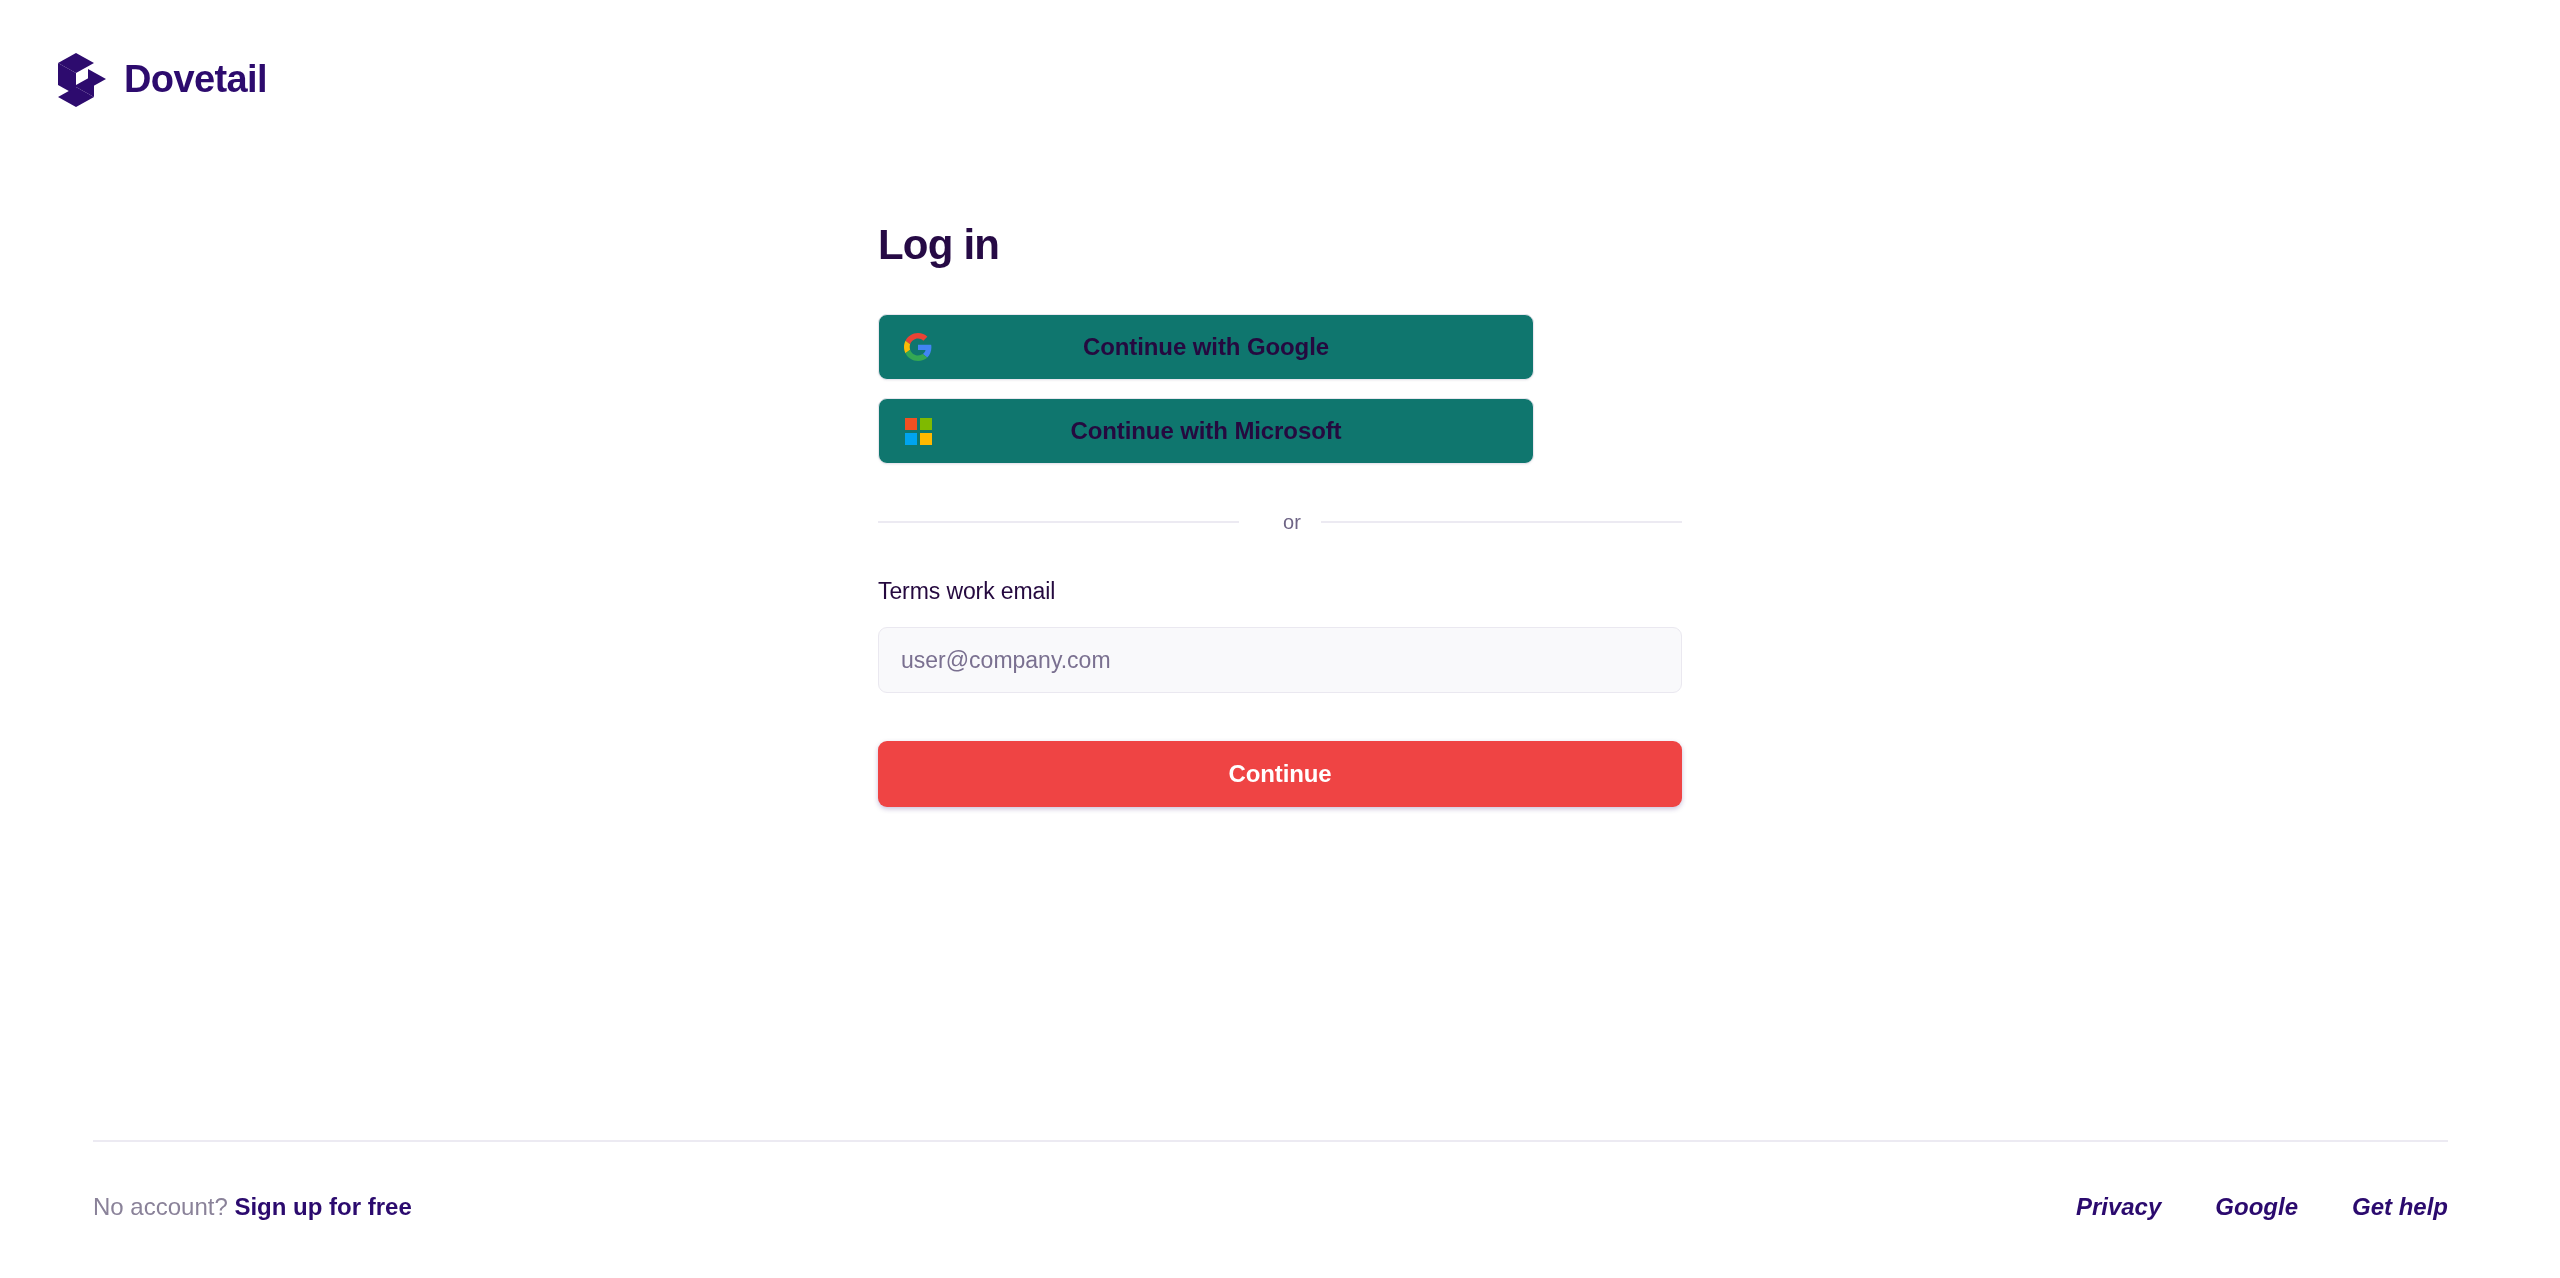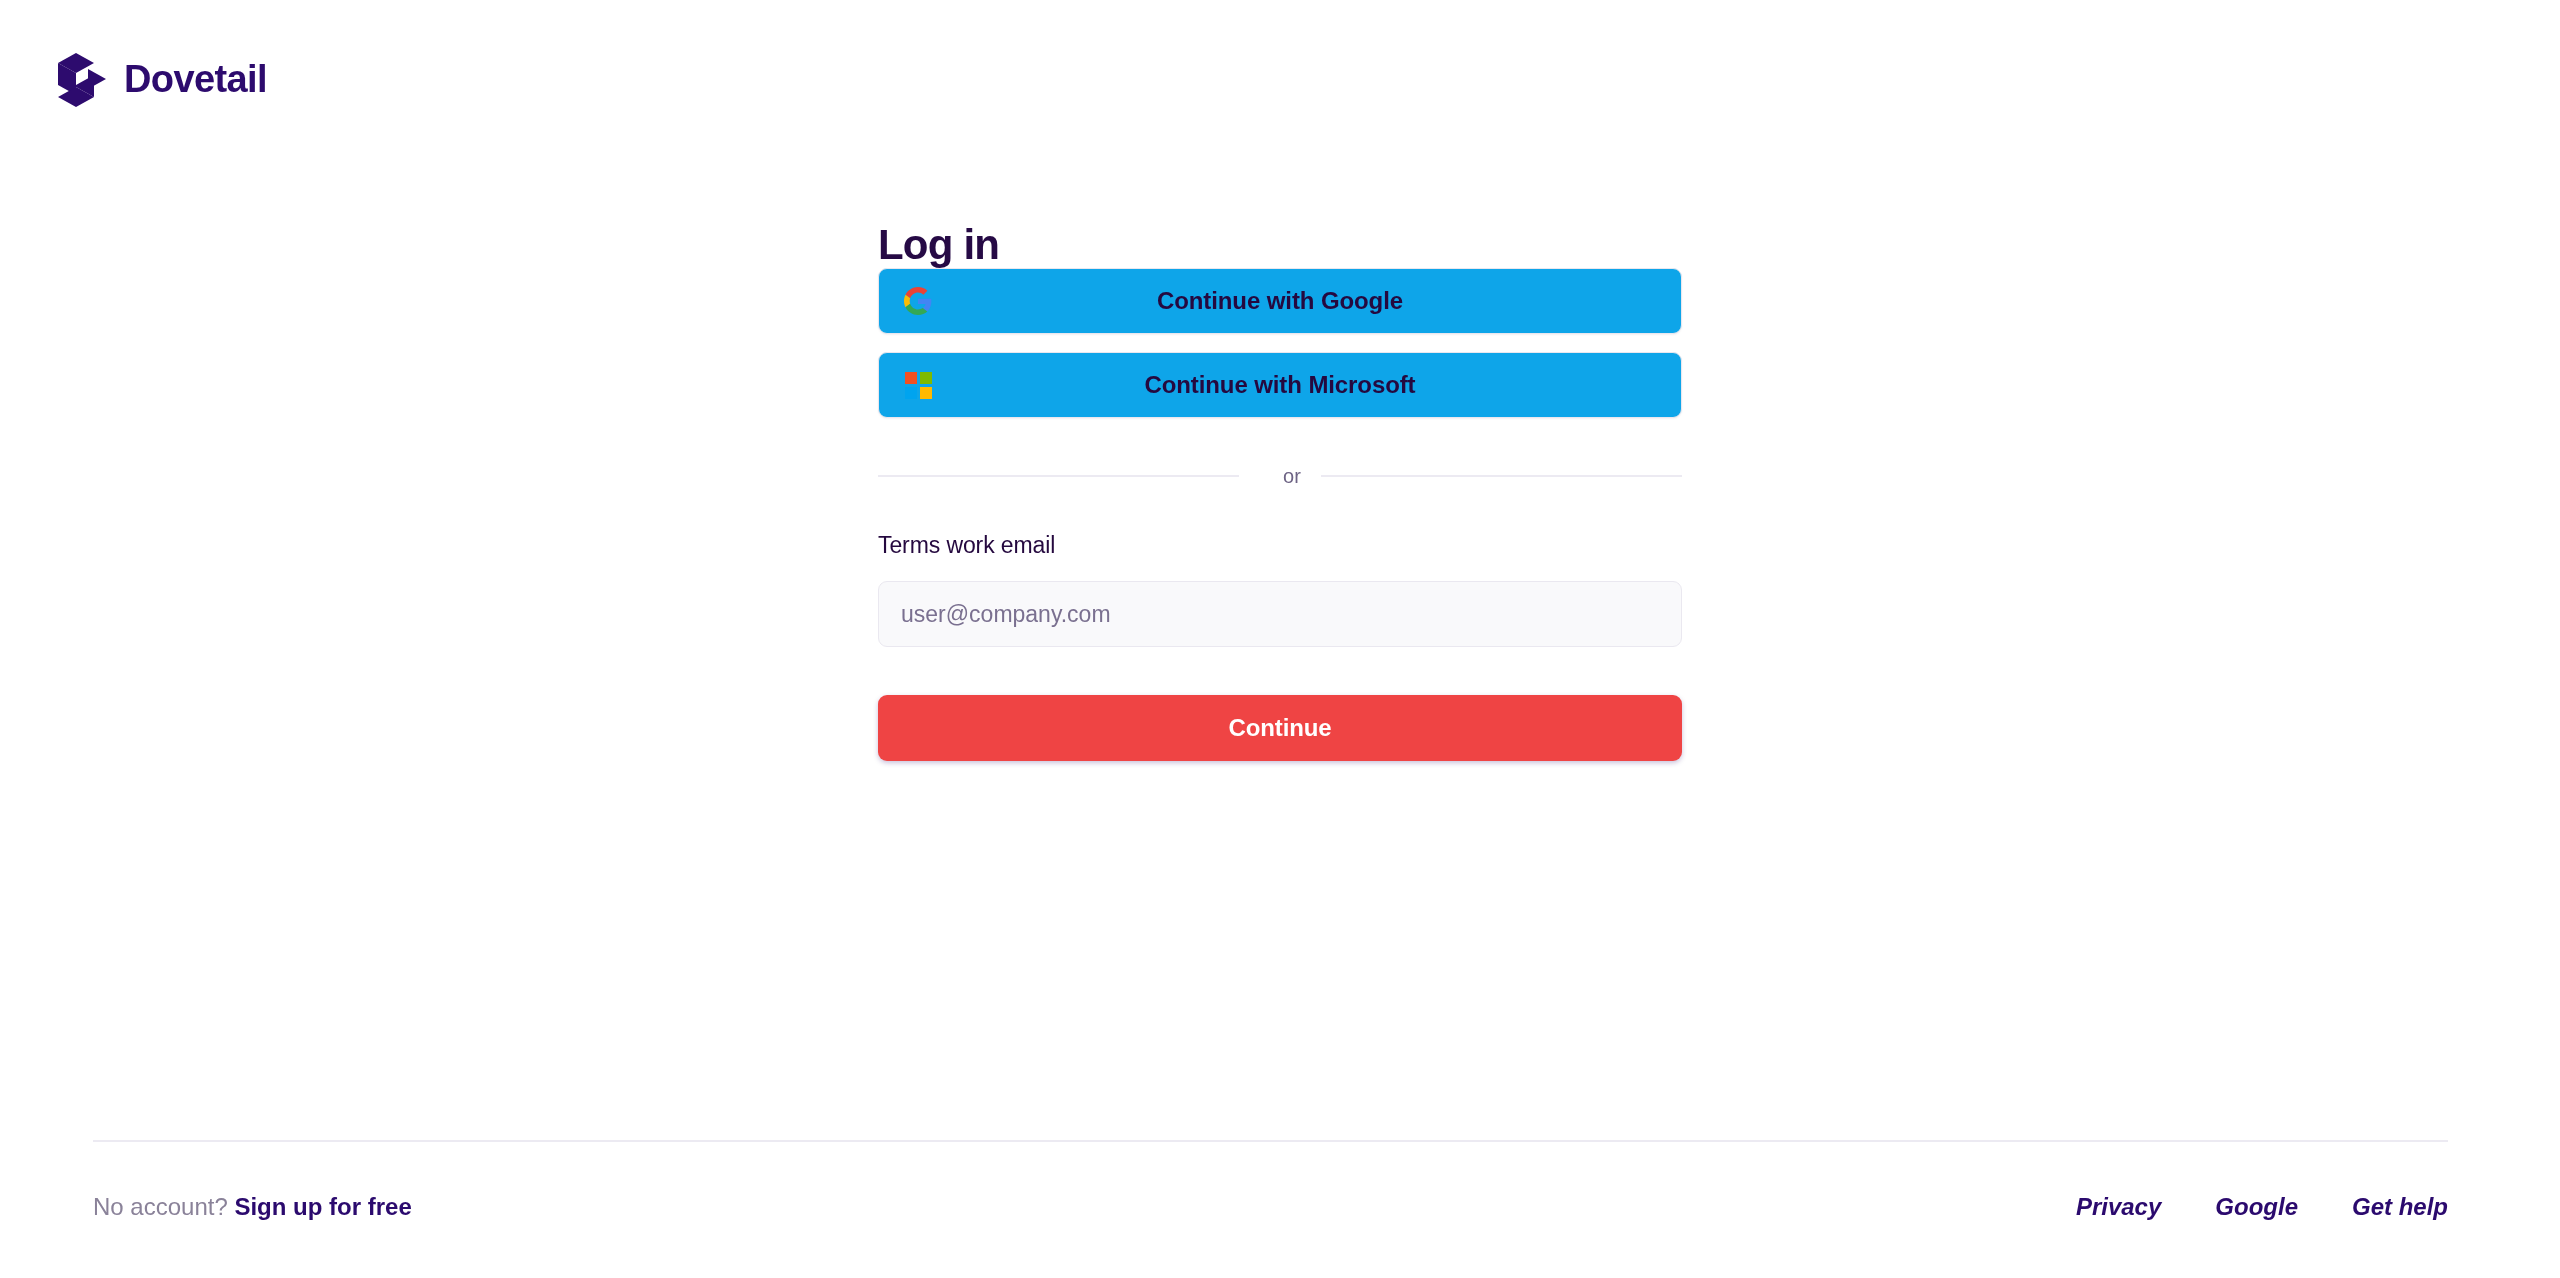--- a/index.html
+++ b/index.html
@@ -48,31 +48,32 @@
     width: 804px;
     padding-top: 222px;
   }
 
   .page-title {
     font-size: 42px;
     font-weight: bold;
     color: #260a45;
     letter-spacing: -0.8px;
     line-height: 1.1;
+    margin-bottom: 46px;
   }
 
   
   .social-btn {
     position: relative;
     display: flex;
     align-items: center;
     justify-content: center;
-    width: 804px;
+    width: 656px;
     height: 66px;
-    background: #0ea5e9;
+    background: #0f766e;
     border: 1px solid #e9e7ef;
     border-radius: 9px;
     box-shadow: 0 1px 2px rgba(26, 16, 54, 0.06);
     cursor: pointer;
     margin-bottom: 18px;
   }
   .social-btn:last-of-type { margin-bottom: 0; }
   .social-btn .ico {
     position: absolute;
     left: 24px;

